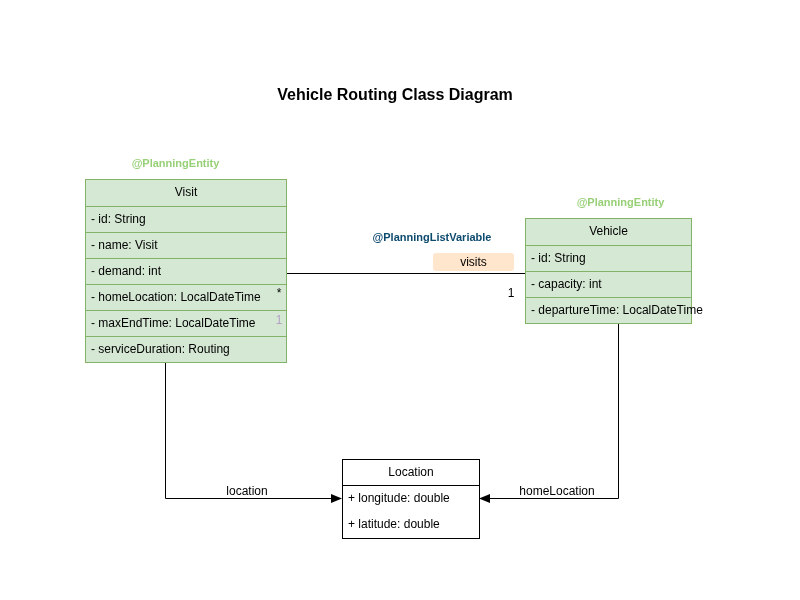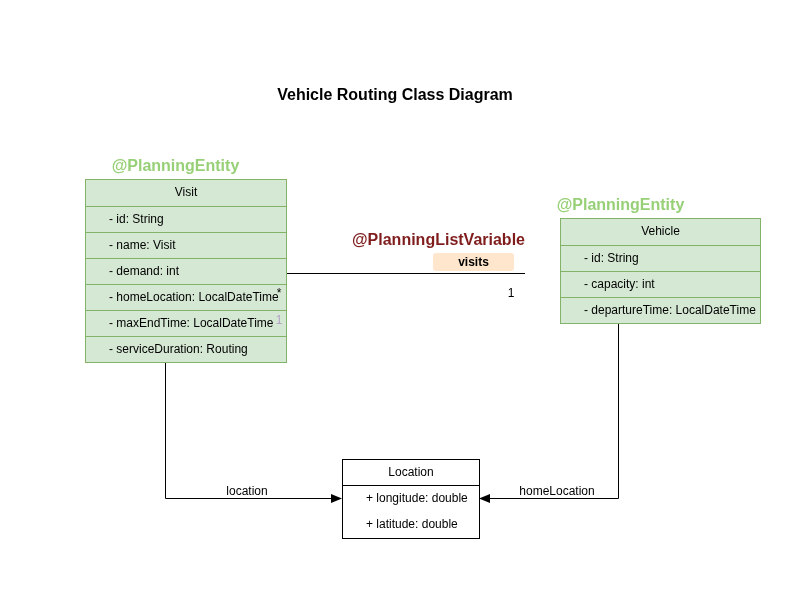--- a/index.html
+++ b/index.html
@@ -6,53 +6,53 @@
   .canvas {
     position:relative; width:800px; height:600px; background:#ffffff;
     font-family:"Liberation Sans", sans-serif; color:#000;
     overflow:hidden;
   }
   .title {
     position:absolute; left:0; top:86px; width:790px;
     text-align:center; font-size:16px; font-weight:bold; color:#000;
   }
   .annotation {
-    position:absolute; font-size:16px; font-weight:bold; text-align:center;
+    position:absolute; font-size:11px; font-weight:bold; text-align:center;
   }
   .annotation.green { color:#97d077; }
-  .annotation.orange { color:#7f1d1d;text-align:center; }
+  .annotation.orange { color:#0c4a6e;text-align:center; }
 
   .uml-class { position:absolute; box-sizing:border-box; font-size:12px; }
   .uml-class .hdr {
     box-sizing:border-box; height:26px; line-height:25px;
     text-align:center; font-weight:normal;
   }
   .uml-class .row {
     box-sizing:border-box; height:26px; line-height:25px;
-    padding-left:23px; text-align:left; white-space:nowrap;
+    padding-left:5px; text-align:left; white-space:nowrap;
   }
   .green-class { background:#d5e8d4; border:1px solid #82b366; }
   .green-class .row { border-top:1px solid #82b366; }
   .plain-class { background:#ffffff; border:1px solid #000000; }
   .plain-class .body { border-top:1px solid #000000; }
   .plain-class .row { border-top:none; }
 
   .visit-box   { left:85px;  top:179px; width:202px; }
-  .vehicle-box { left:525px; top:218px; width:201px;margin-left:35px; }
+  .vehicle-box { left:525px; top:218px; width:167px; }
   .location-box{ left:342px; top:459px; width:138px; }
   .location-box .hdr { height:25px; line-height:24px; }
 
   .edge-label {
     position:absolute; font-size:12px; text-align:center; background:#ffffff;
     line-height:14px;
   }
   .visits-chip {
     position:absolute; left:433px; top:253px; width:81px; height:18px;
     background:#ffe6cc; border-radius:3px; text-align:center;
-    font-size:12px; line-height:18px;font-weight:bold;
+    font-size:12px; line-height:18px;
   }
   .mult { position:absolute; width:16px; text-align:center; font-size:12px; }
   .mult.secondary { color:#b3a2c4; }
 
   svg.overlay { position:absolute; left:0; top:0; pointer-events:none; }
 </style>
 </head>
 <body>
 
 <div class="canvas">

